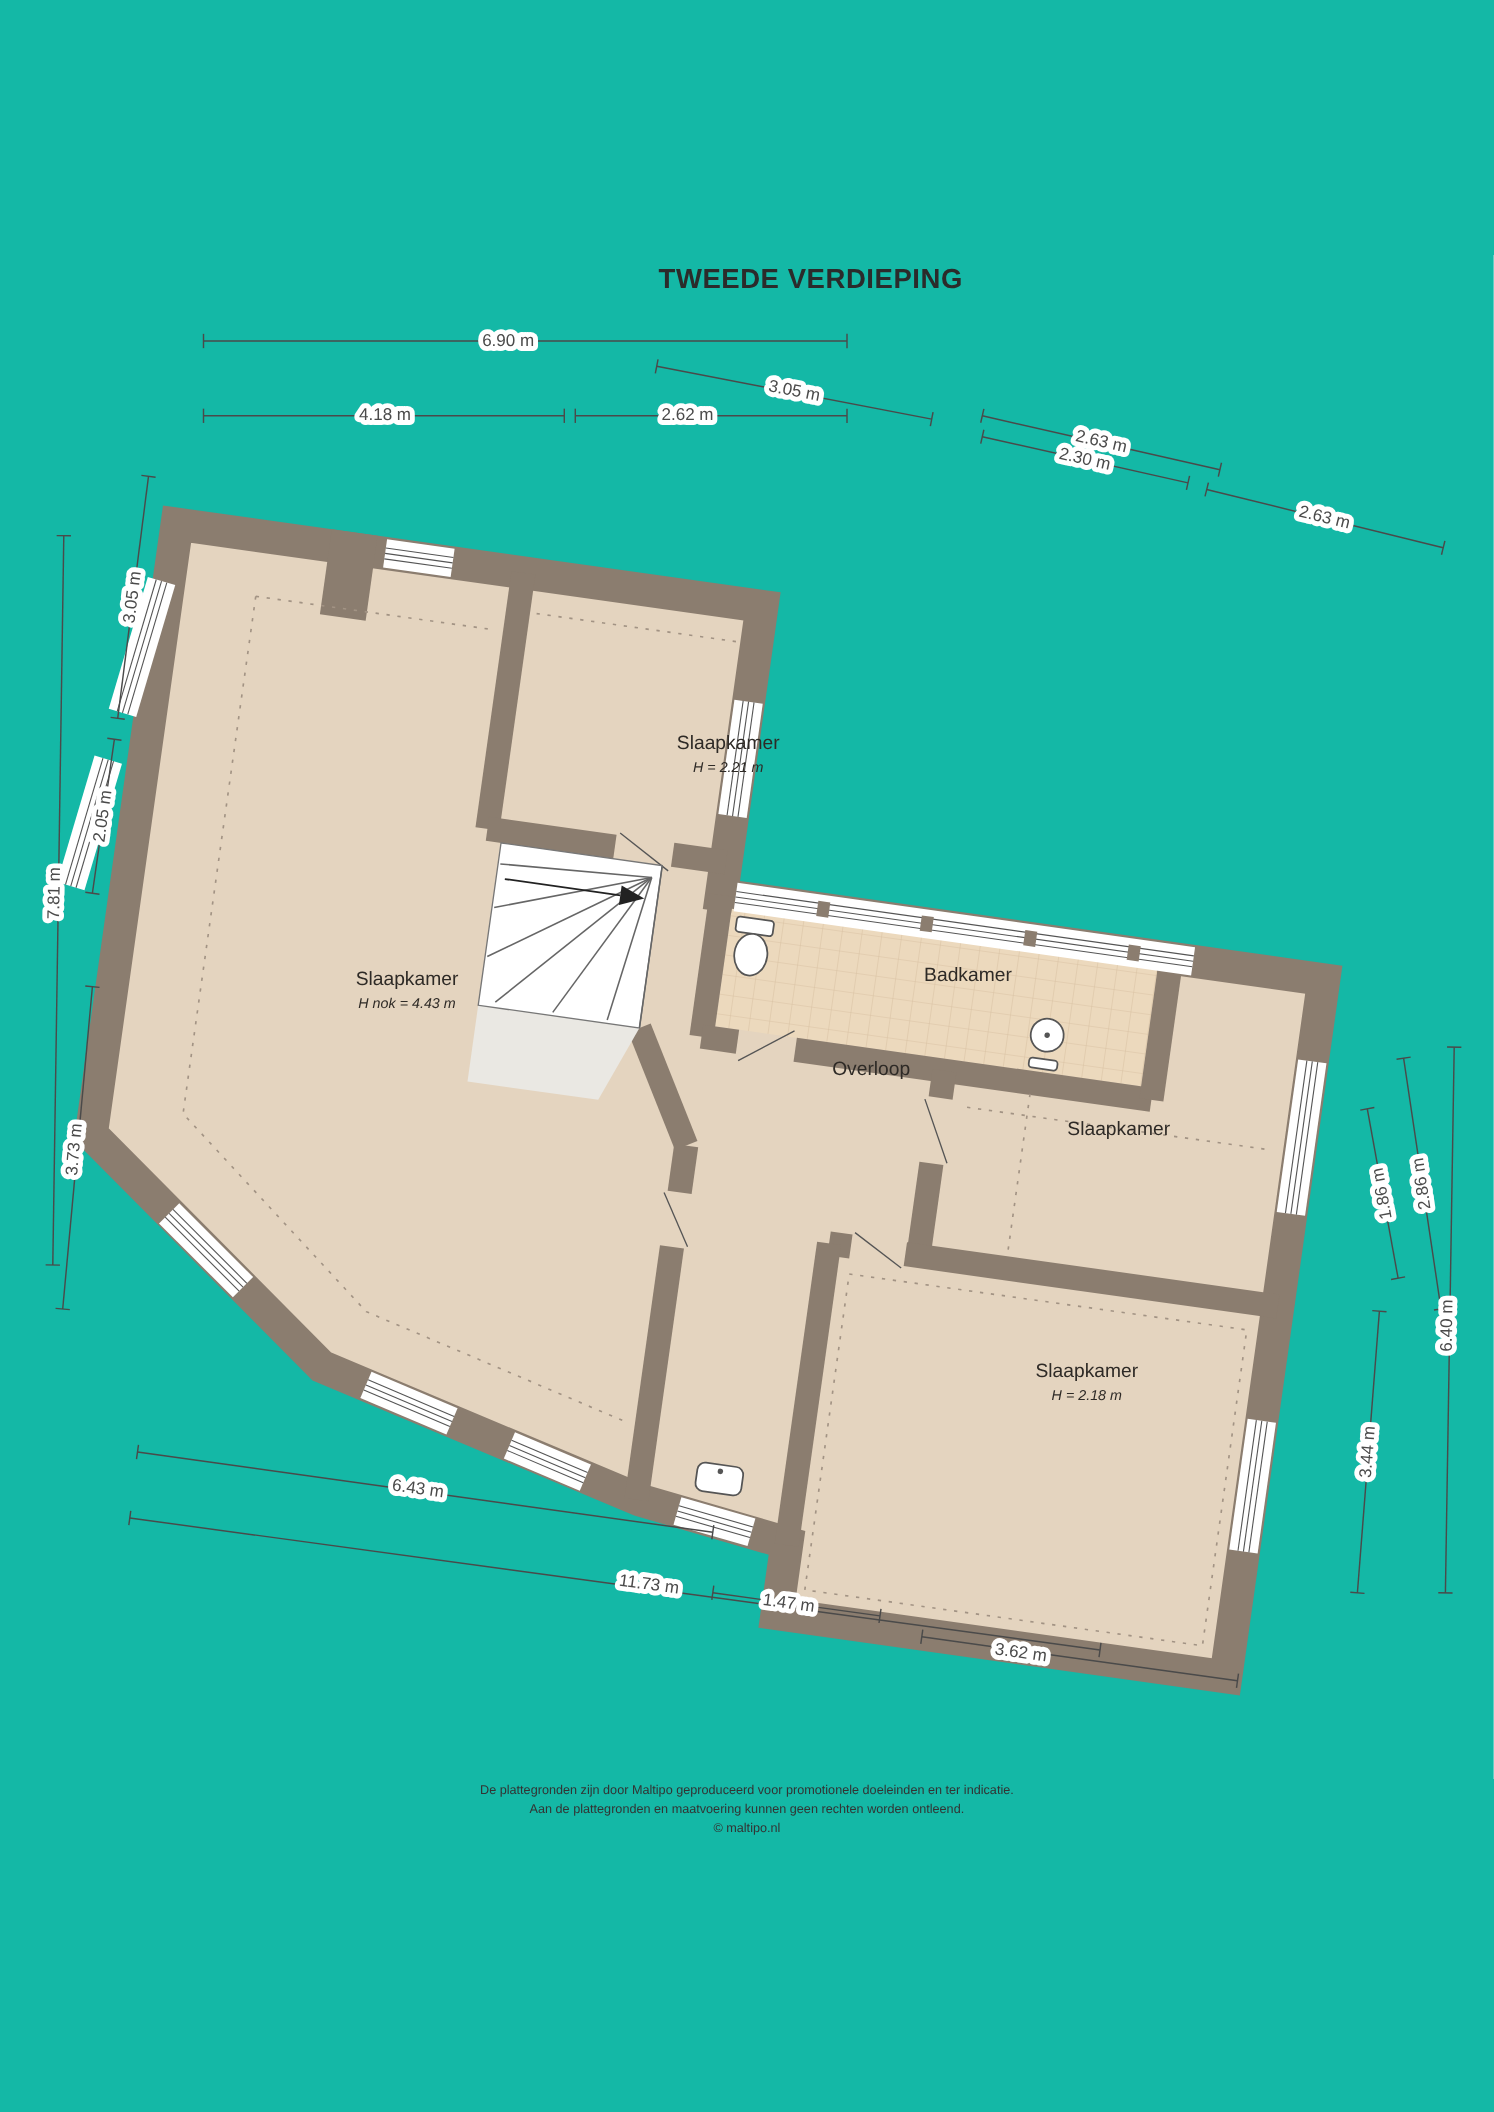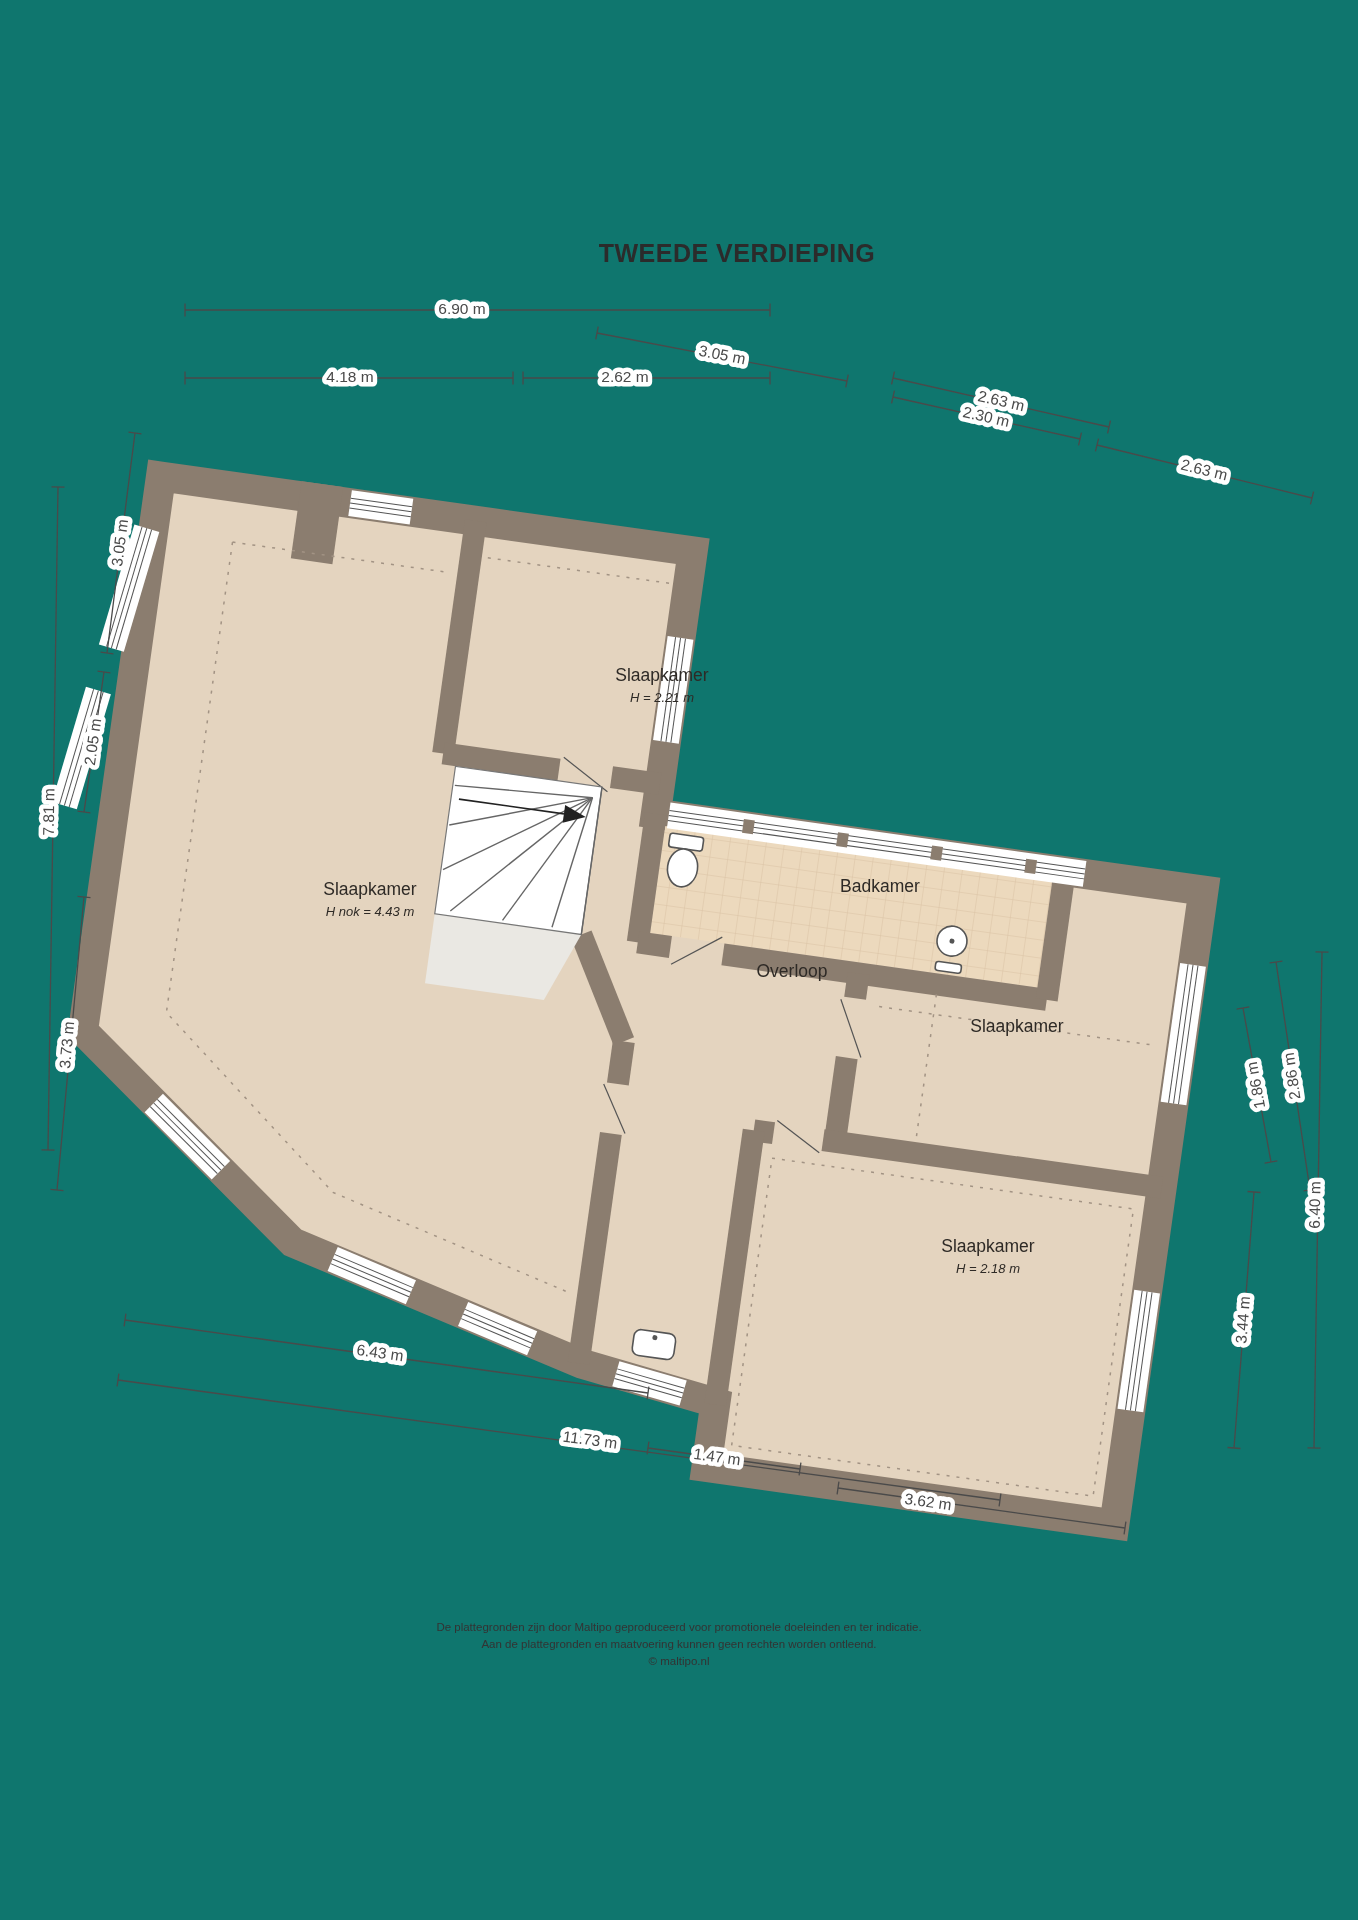--- a/index.html
+++ b/index.html
@@ -1,20 +1,20 @@
 <!DOCTYPE html>
 <html style="--wall: #8b7d6f; --floor: #e4d4bf; --tile: #ecd9bd; --tile-line: #d9c1a3; --dim: #4a4a4a; --txt: #2e2a26;"><head>
 <meta charset="utf-8">
 <style>
   :root{
     --wall:#8b7d6f; --floor:#e4d4bf; --tile:#ecd9bd; --tile-line:#d9c1a3;
     --dim:#4a4a4a; --txt:#2e2a26; --void:#eae8e3;
   }
   html,body{margin:0;padding:0;background:#ffffff;}
-  .page{width:1358px;height:1920px;background:#0f766e;position:relative;overflow:hidden;}
+  .page{width:1358px;height:1920px;background:#14b8a6;position:relative;overflow:hidden;}
   svg{display:block;}
   text{font-family:"Liberation Sans","DejaVu Sans",sans-serif;}
   .title-text{font-size:25px;font-weight:600;fill:#2b2b2b;letter-spacing:.5px;}
   .room-label{font-size:17.5px;font-weight:500;fill:var(--txt);}
   .room-sub{font-size:13px;font-style:italic;fill:var(--txt);}
   .dim-text{font-size:15.5px;fill:var(--dim);paint-order:stroke;stroke:#fff;stroke-width:9px;stroke-linejoin:round;}
   .footer-text{font-size:11.5px;fill:#333;}
   .outerwall{fill:var(--floor);stroke:var(--wall);stroke-width:30;stroke-linejoin:miter;}
   .iwall{stroke:var(--wall);stroke-width:22;fill:none;}
   .thinline{stroke:#666;stroke-width:1.4;fill:none;}

